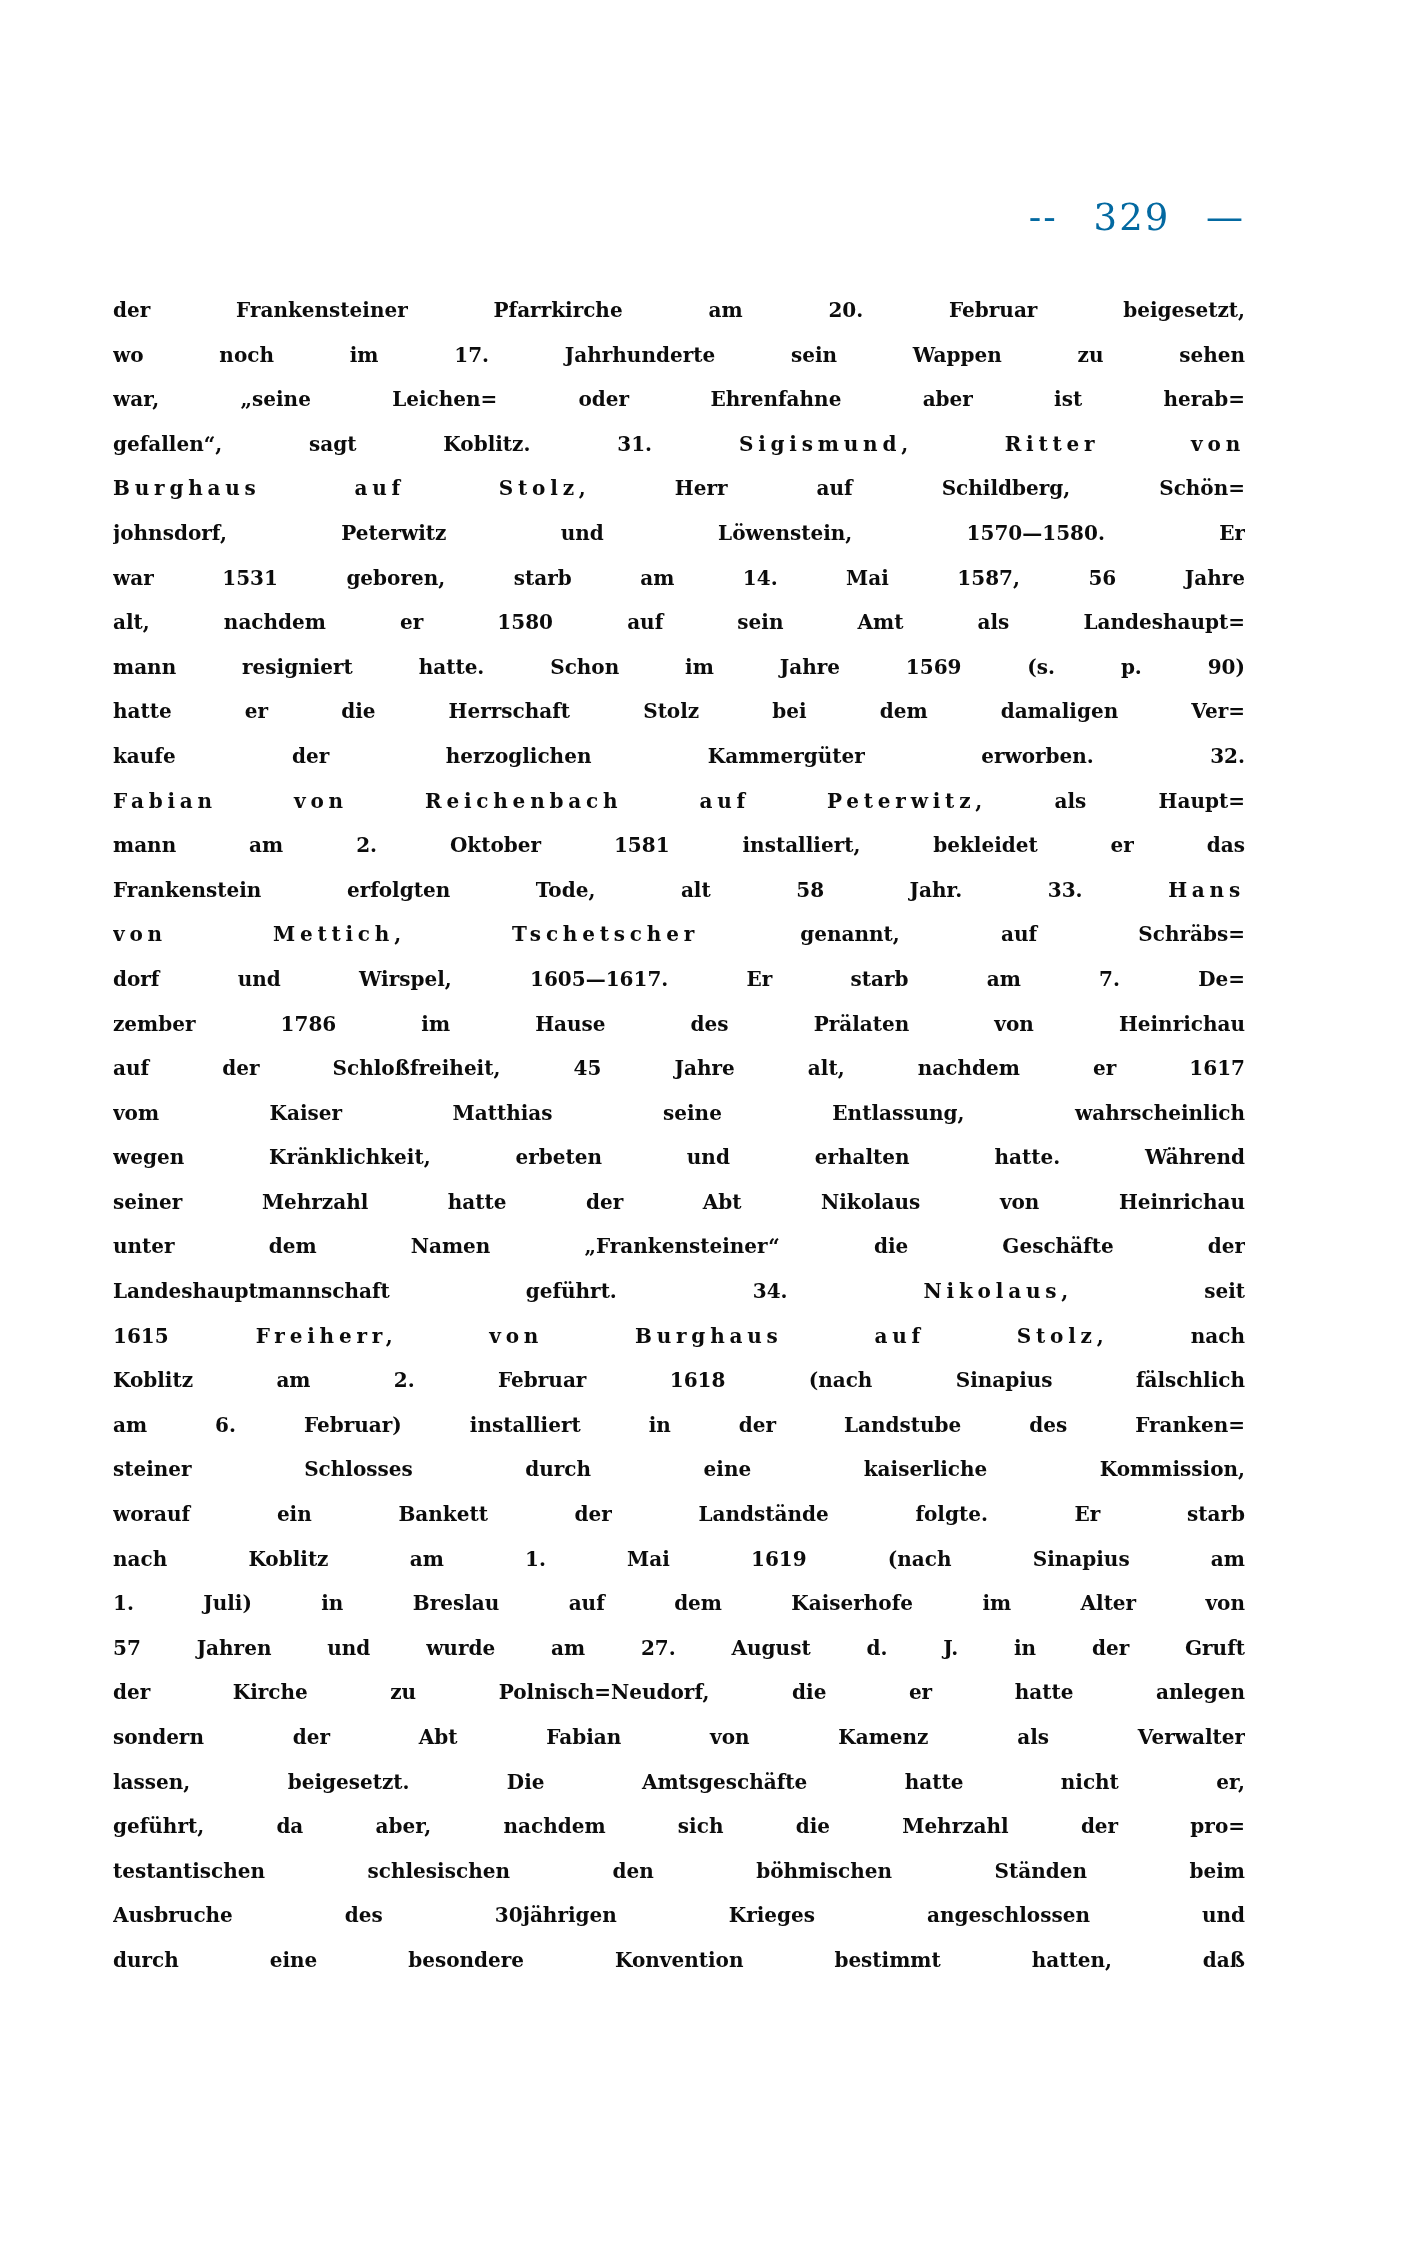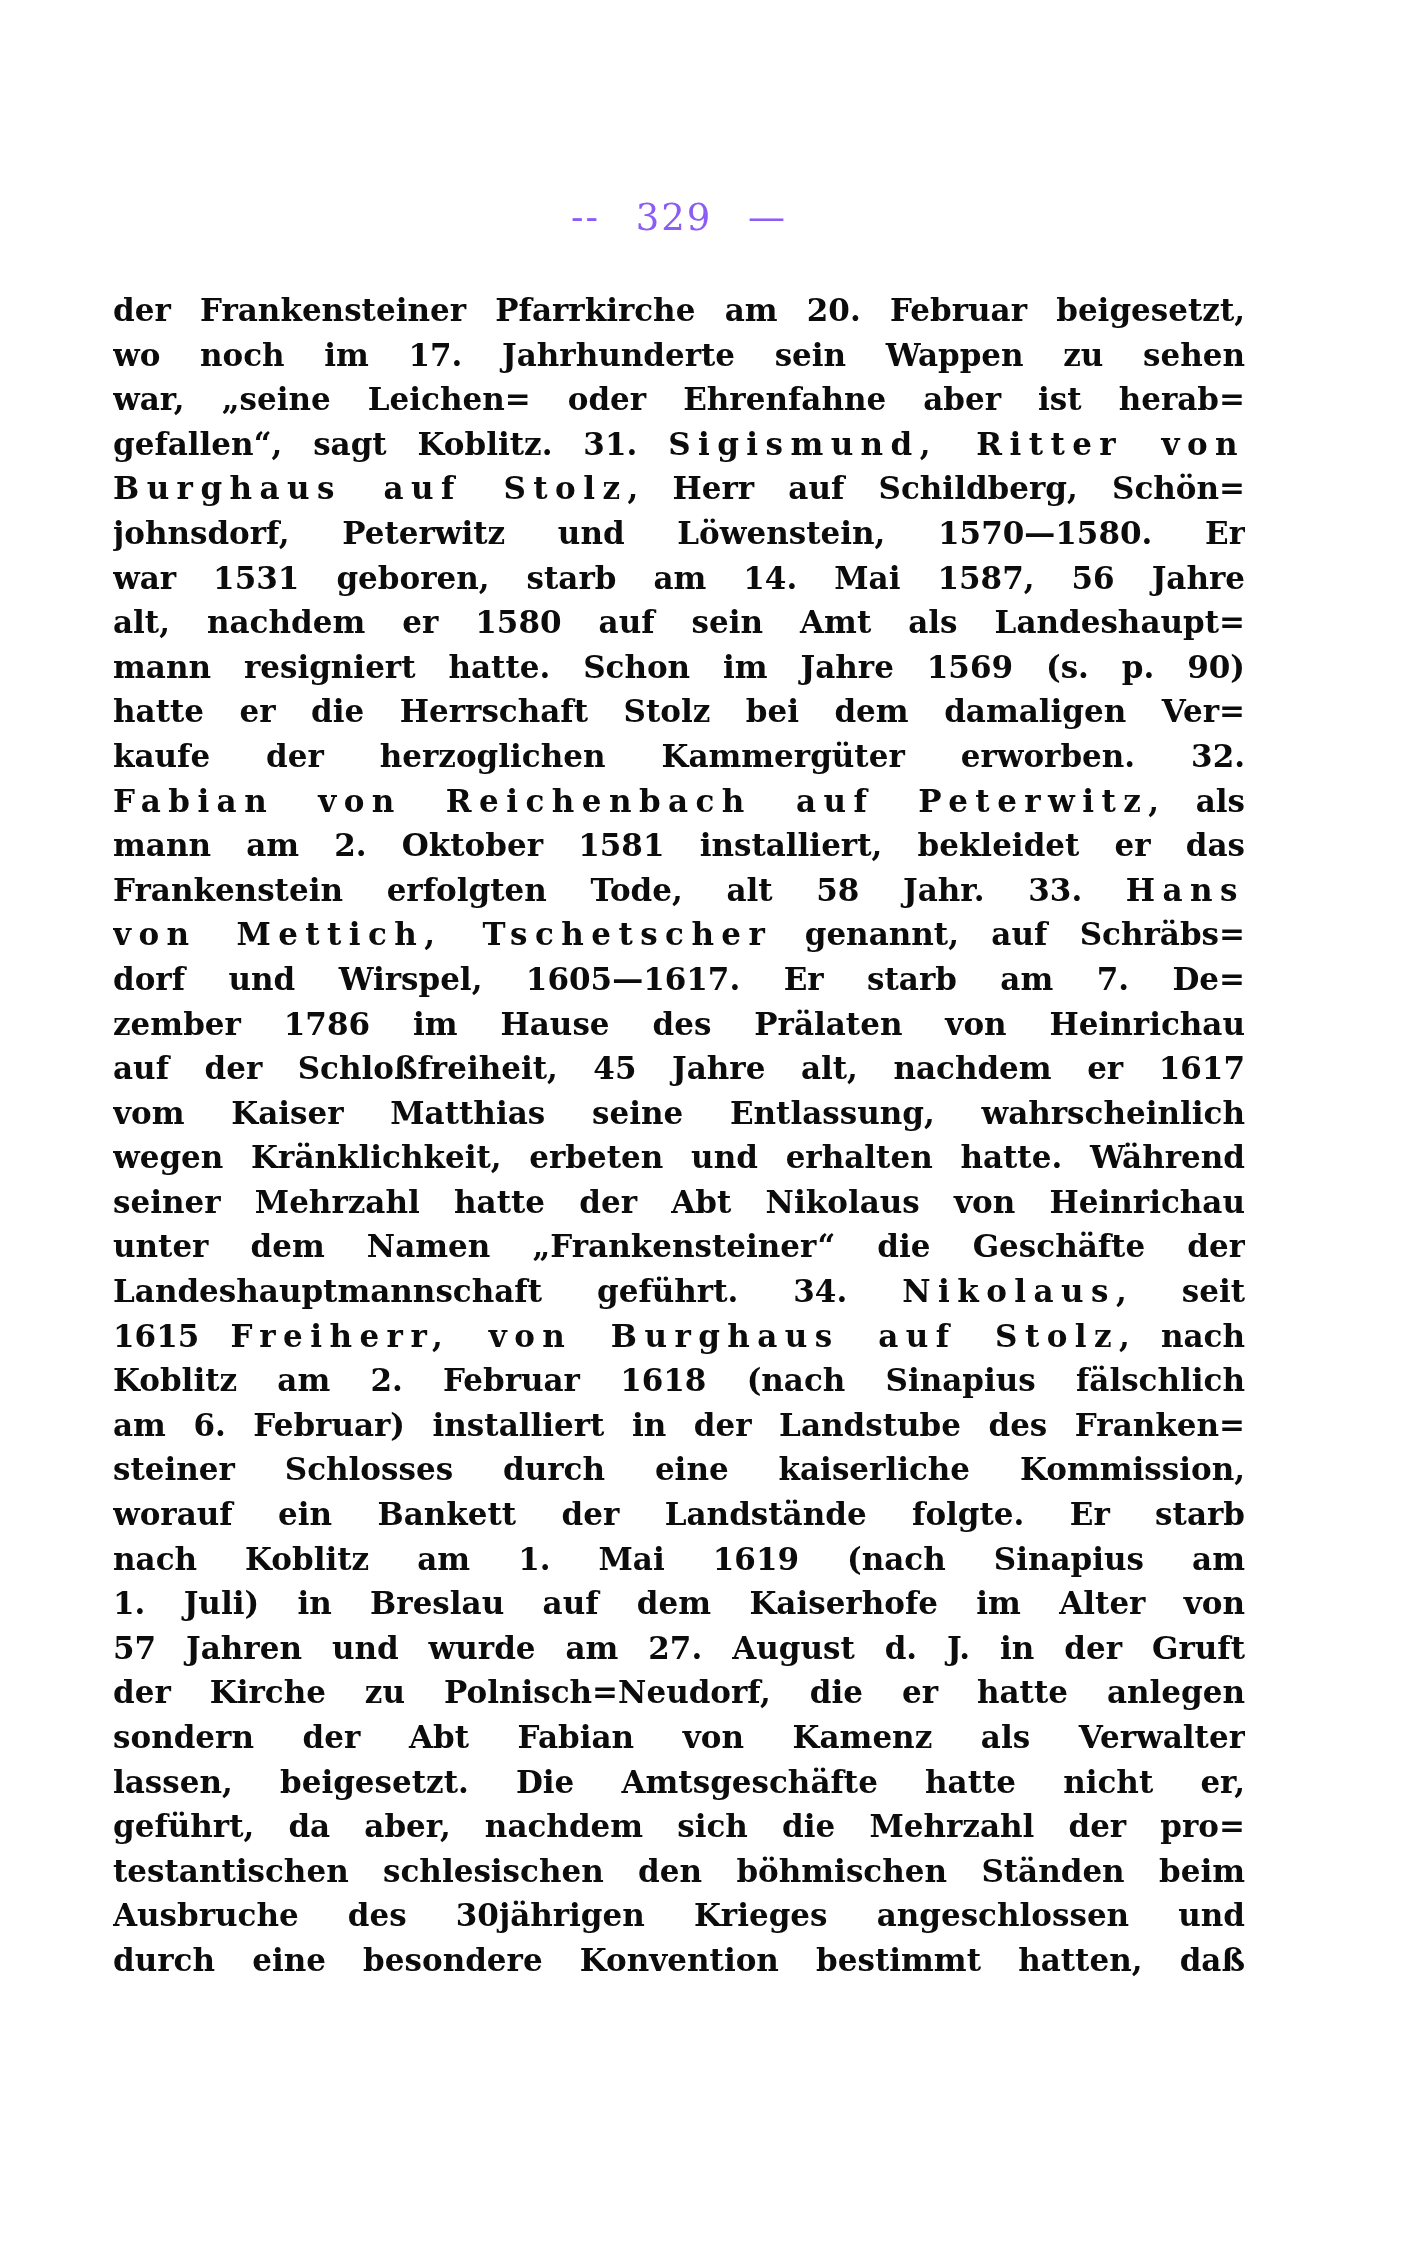--- a/index.html
+++ b/index.html
@@ -14,33 +14,33 @@
     background: #ffffff;
     overflow: hidden;
     font-family: "DejaVu Serif", serif;
     color: #0c0c0c;
   }
   .page-number {
     position: absolute;
     left: 113px;
     top: 196px;
     width: 1132px;
-    text-align: center;
+    text-align: right;
     font-size: 37px;
     font-weight: normal;
     letter-spacing: 2px;
     word-spacing: 22px;
-    color: #8b5cf6;
+    color: #0369a1;
   }
   .page-text {
     position: absolute;
     left: 113px;
     top: 288px;
     width: 1132px;
-    font-size: 31px;
+    font-size: 20px;
     font-weight: bold;
   }
   .line {
     height: 44.6px;
     line-height: 44.6px;
     text-align: justify;
     text-align-last: justify;
     overflow: hidden;
   }
   .spread {

